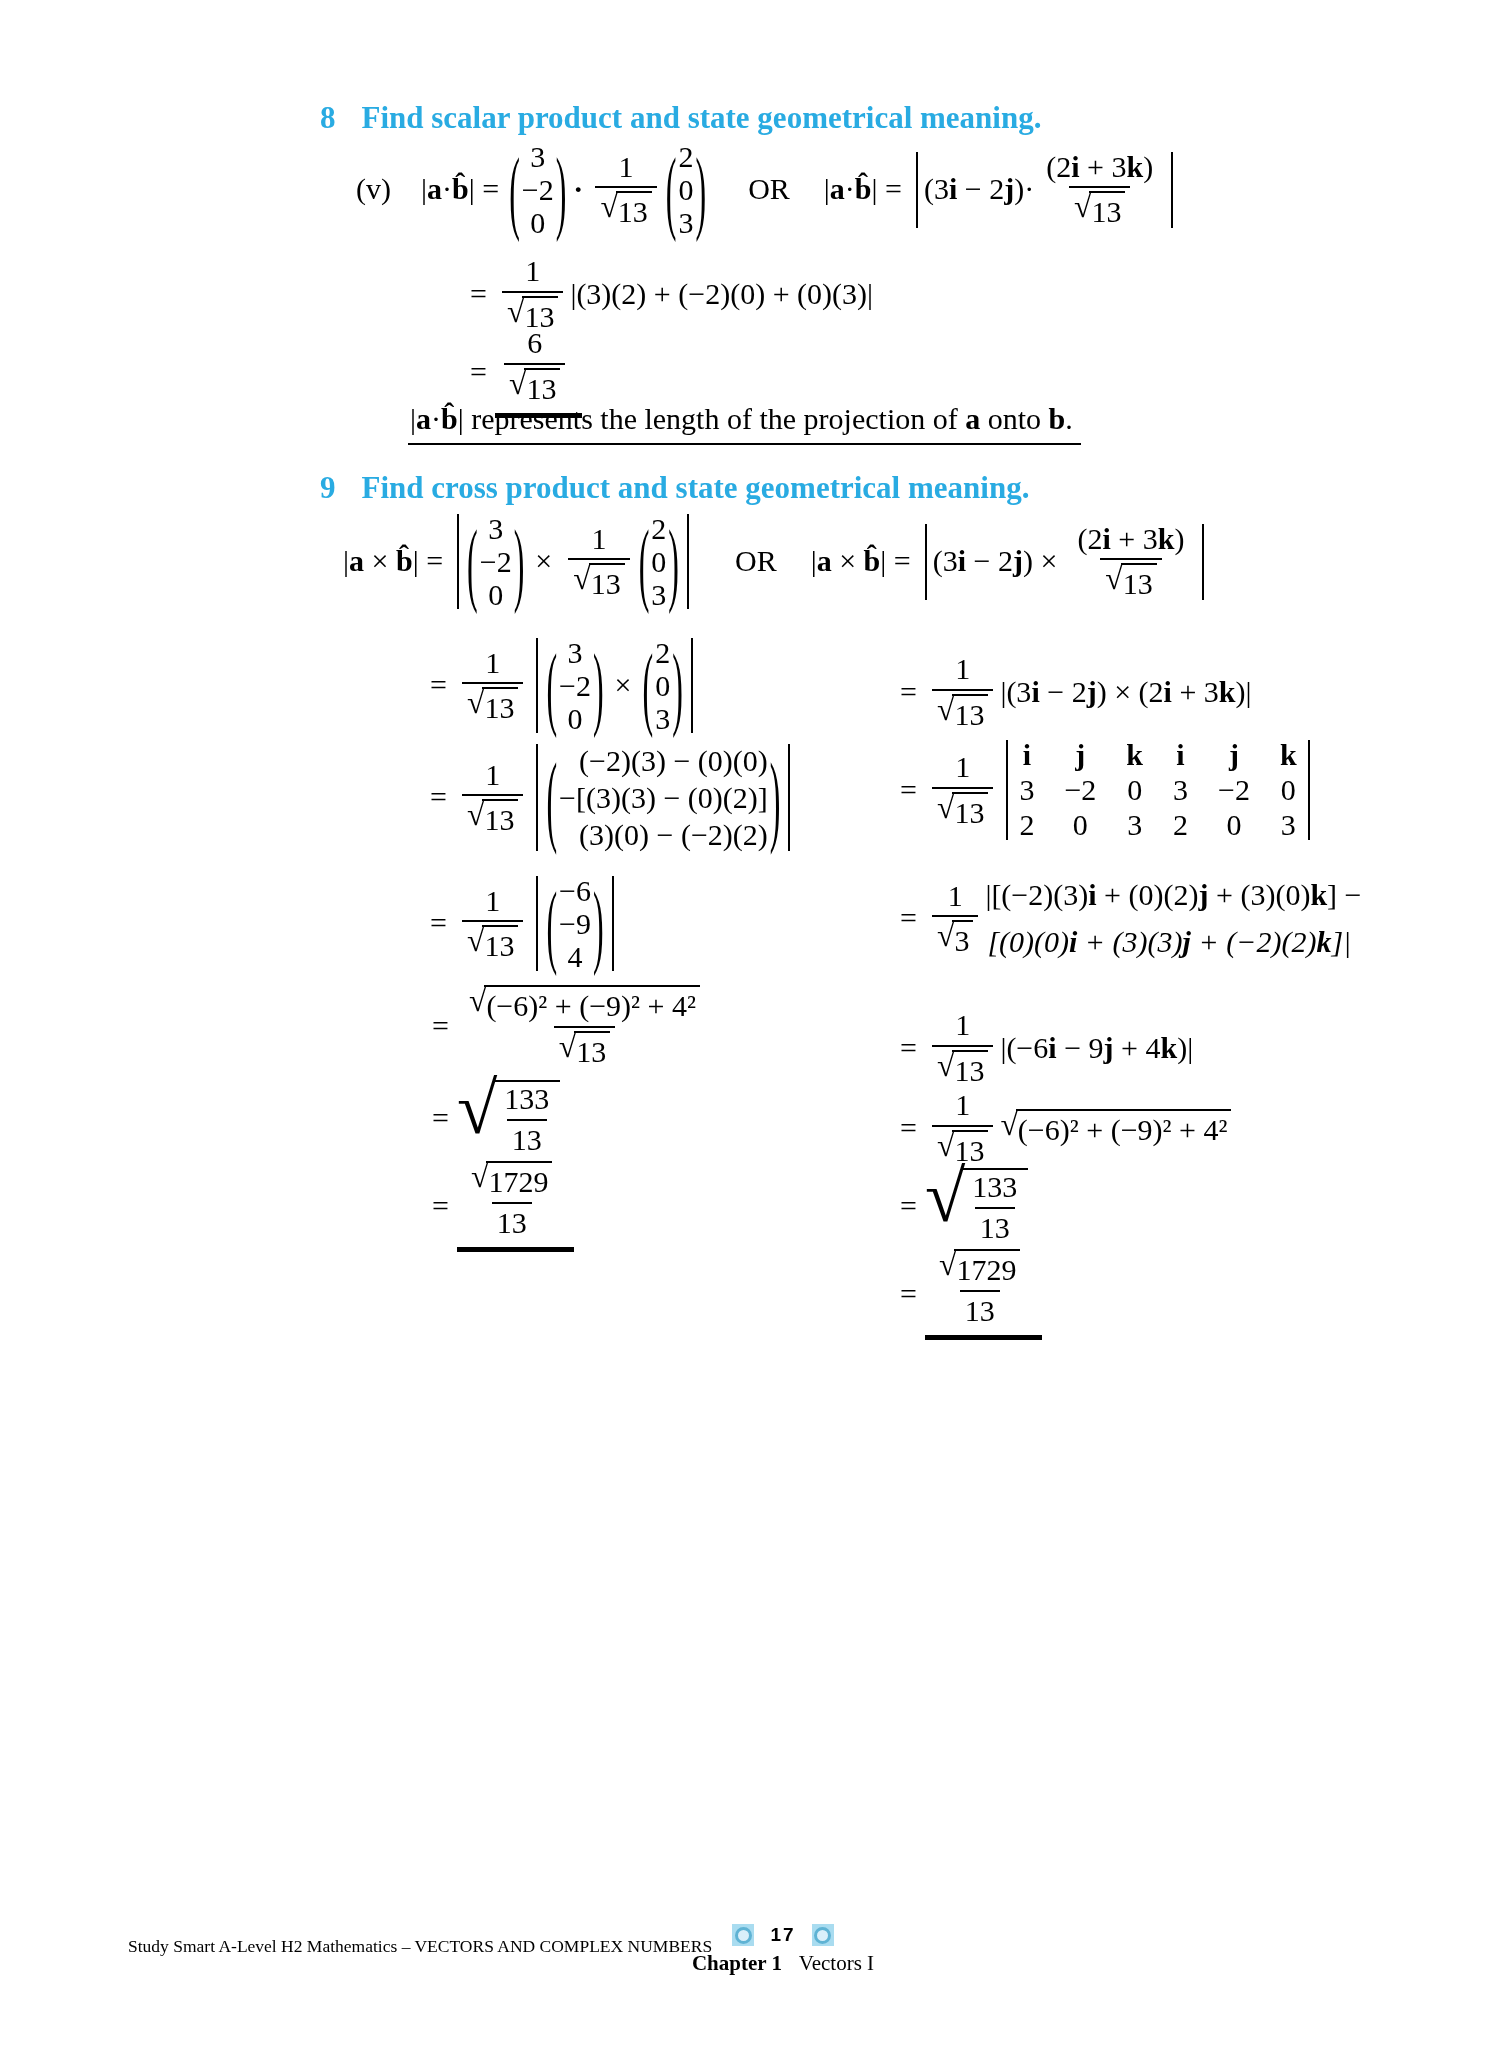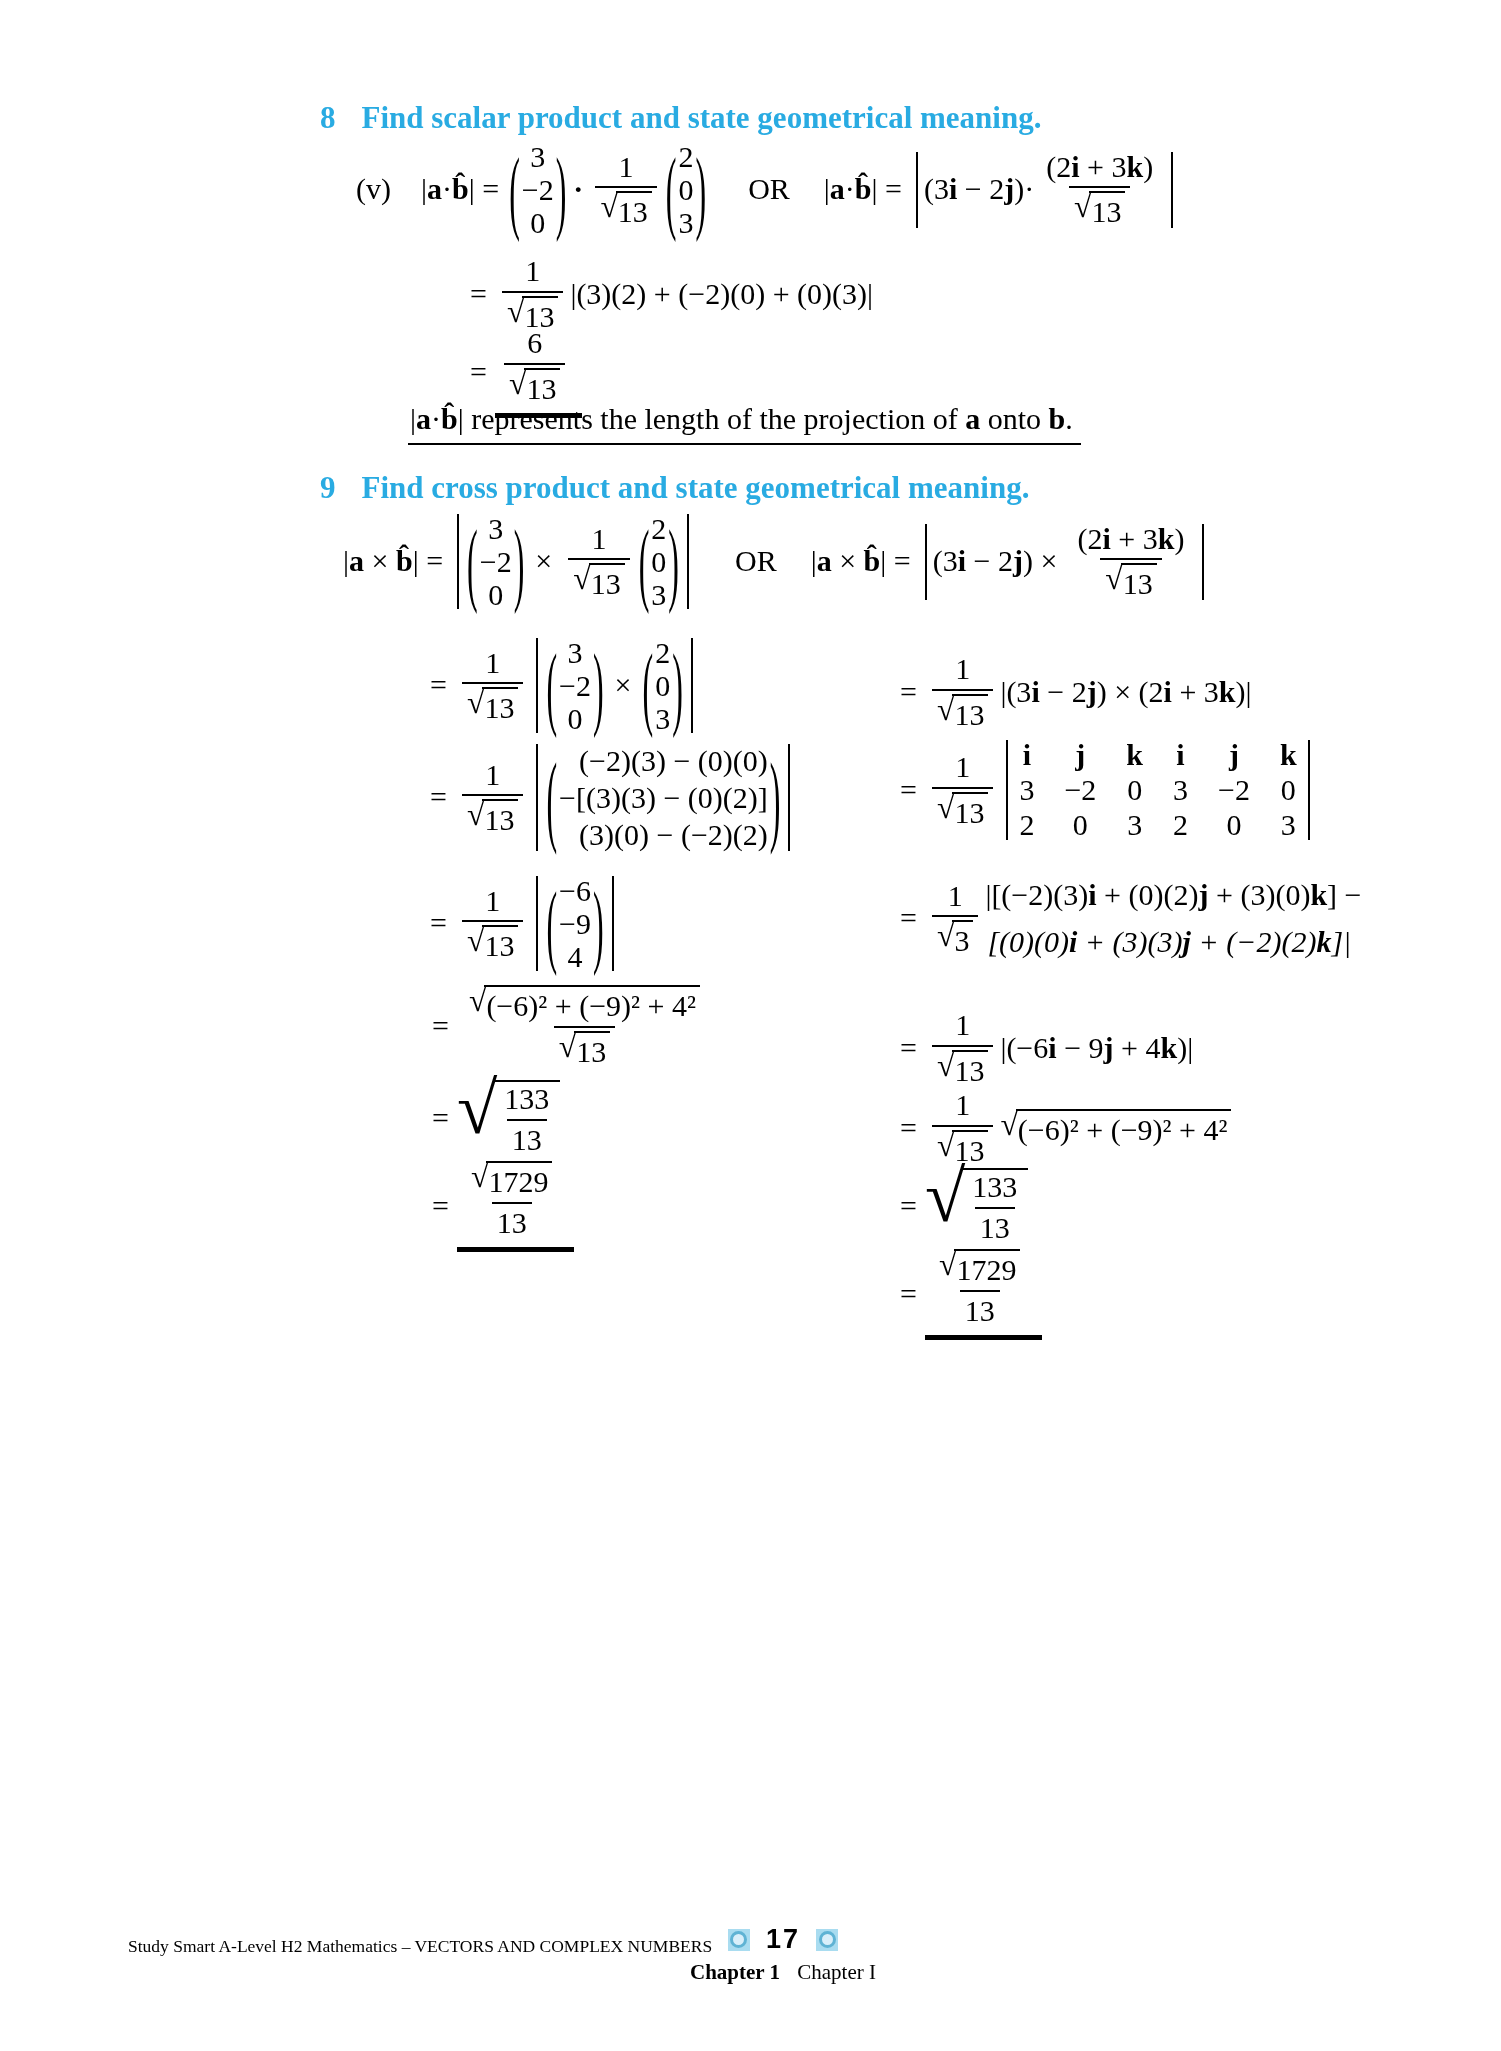--- a/index.html
+++ b/index.html
@@ -35,21 +35,21 @@
        text-align:center;line-height:34px;margin:0 5px;}
   .det .b{font-weight:700;}
   .stack{display:flex;flex-direction:column;align-items:flex-start;line-height:1.55;}
   .s-b{font-weight:700;} .s-i{font-style:italic;}
   
   .footer-left{position:absolute;left:128px;top:1933px;font-size:17.5px;line-height:27px;}
   .footer-center{position:absolute;left:628px;top:1924px;width:310px;text-align:center;}
   .pagenum-row{display:flex;align-items:center;justify-content:center;gap:16px;}
   .pgsq{width:22px;height:22px;background:var(--icon_bg,#a9dcf0);display:flex;align-items:center;justify-content:center;}
   .pgsq .ring{display:block;width:11px;height:11px;border-radius:50%;border:3px solid var(--icon_ring,#5fb3d4);background:#d9effa;}
-  .pagenum{font-family:"Liberation Sans",sans-serif;font-weight:700;font-size:27px;letter-spacing:2px;}
+  .pagenum{font-family:"Liberation Sans",sans-serif;font-weight:700;font-size:19px;letter-spacing:2px;}
   .chapter{margin-top:5px;font-size:21px;}
   .chapter .cl{font-weight:700;margin-right:12px;}
 </style>
 </head>
 <body>
 
 <div class="page">
 
 
   <div class="heading" style="left:320px;top:100px;">
@@ -416,17 +416,17 @@
       <span class="pgsq">
           <span class="ring"></span>
         </span>
       <span class="pagenum">17</span>
       <span class="pgsq">
           <span class="ring"></span>
         </span>
     </div>
     <div class="chapter">
       <span class="cl">Chapter 1</span>
-      <span>Chapter I</span>
+      <span>Vectors I</span>
     </div>
   </div>
 
 </div>
 
 </body></html>

